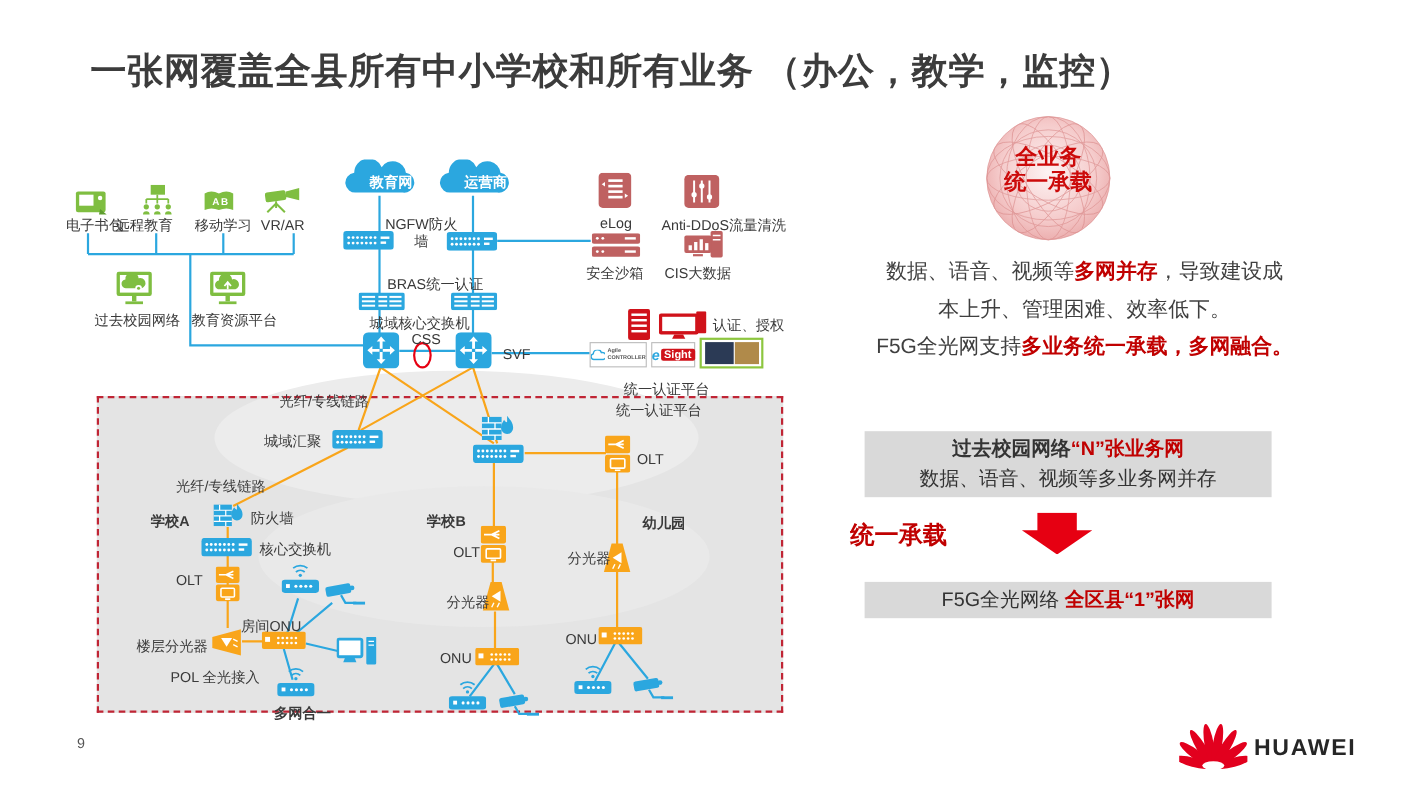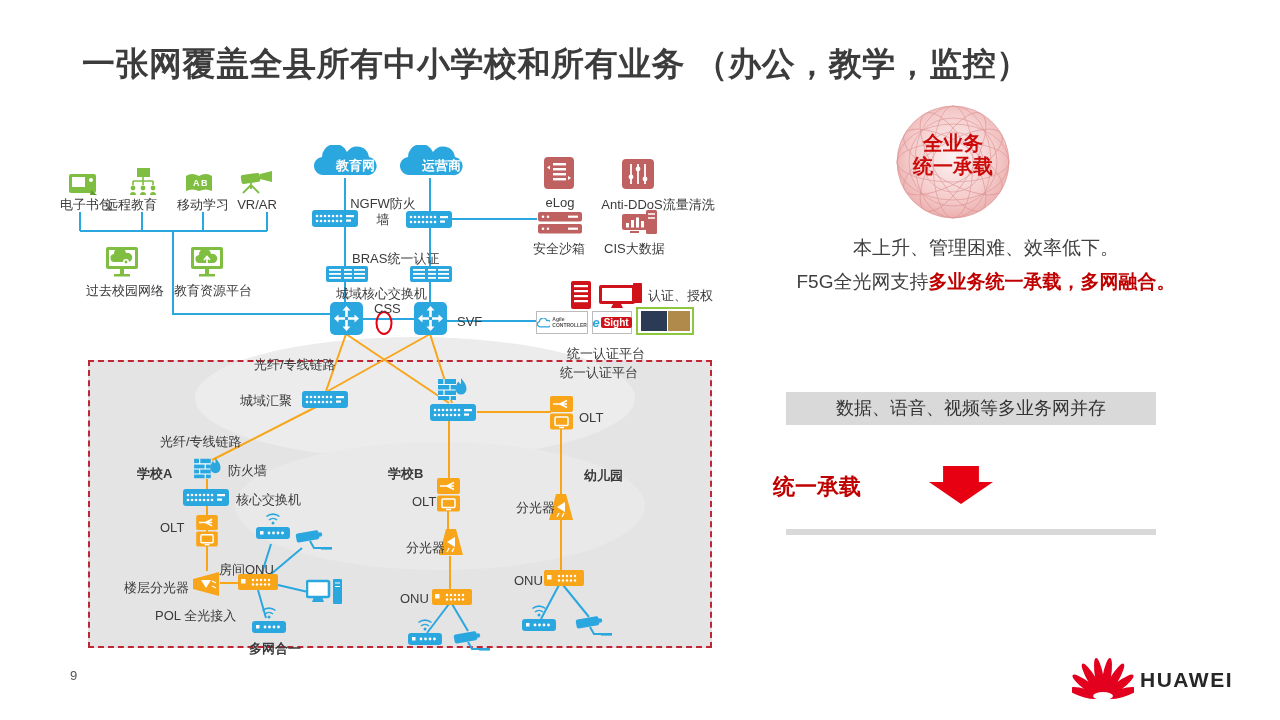--- a/index.html
+++ b/index.html
@@ -598,32 +598,35 @@
     <ellipse cx="60" cy="60" rx="56" ry="38"></ellipse>
     <ellipse cx="60" cy="60" rx="38" ry="56"></ellipse>
   </g>
 </svg>
 <div class="badge-text">
   <div>全业务</div>
   <div>统一承载</div>
 </div>
 
 <div class="para">
+  <div><span>数据、语音、视频等</span><span class="red">多网并存</span><span>，导致建设成</span></div>
   <div>本上升、管理困难、效率低下。</div>
   <div><span>F5G全光网支持</span><span class="red">多业务统一承载，多网融合。</span></div>
 </div>
 
 <div class="graybar" style="top:392px">
+  <div><span style="font-weight:700;color:#333">过去校园网络</span><span class="red">“N”张业务网</span></div>
   <div>数据、语音、视频等多业务网并存</div>
 </div>
 
 <div class="unified">统一承载</div>
 <div class="down-arrow"></div>
 
 <div class="graybar" style="top:529px">
+  <div><span style="font-weight:500;color:#333">F5G全光网络 </span><span class="red">全区县“1”张网</span></div>
 </div>
 
 <div class="pagenum">9</div>
 <svg class="ic" style="left:1072px;top:656px" width="62" height="46" viewBox="0 0 62 46">
   <g transform="translate(31,42)" fill="#E2001E">
     <ellipse transform="rotate(-75)" cx="0" cy="-19" rx="4.2" ry="17"></ellipse>
     <ellipse transform="rotate(-53)" cx="0" cy="-20" rx="4.2" ry="18"></ellipse>
     <ellipse transform="rotate(-31)" cx="0" cy="-21" rx="4.2" ry="19"></ellipse>
     <ellipse transform="rotate(-10)" cx="0" cy="-21" rx="4.2" ry="19.5"></ellipse>
     <ellipse transform="rotate(10)" cx="0" cy="-21" rx="4.2" ry="19.5"></ellipse>

